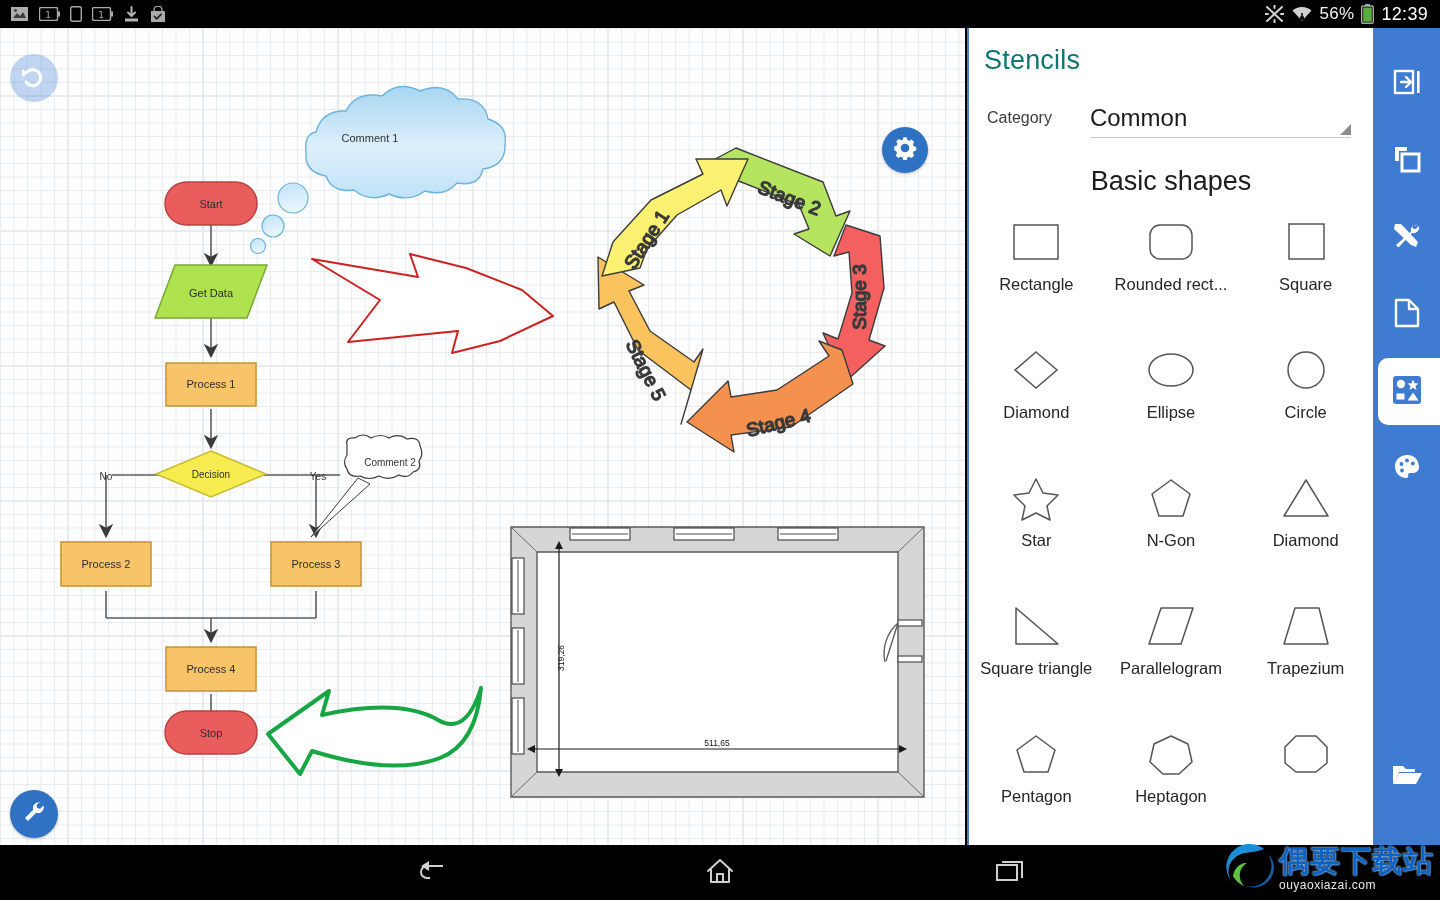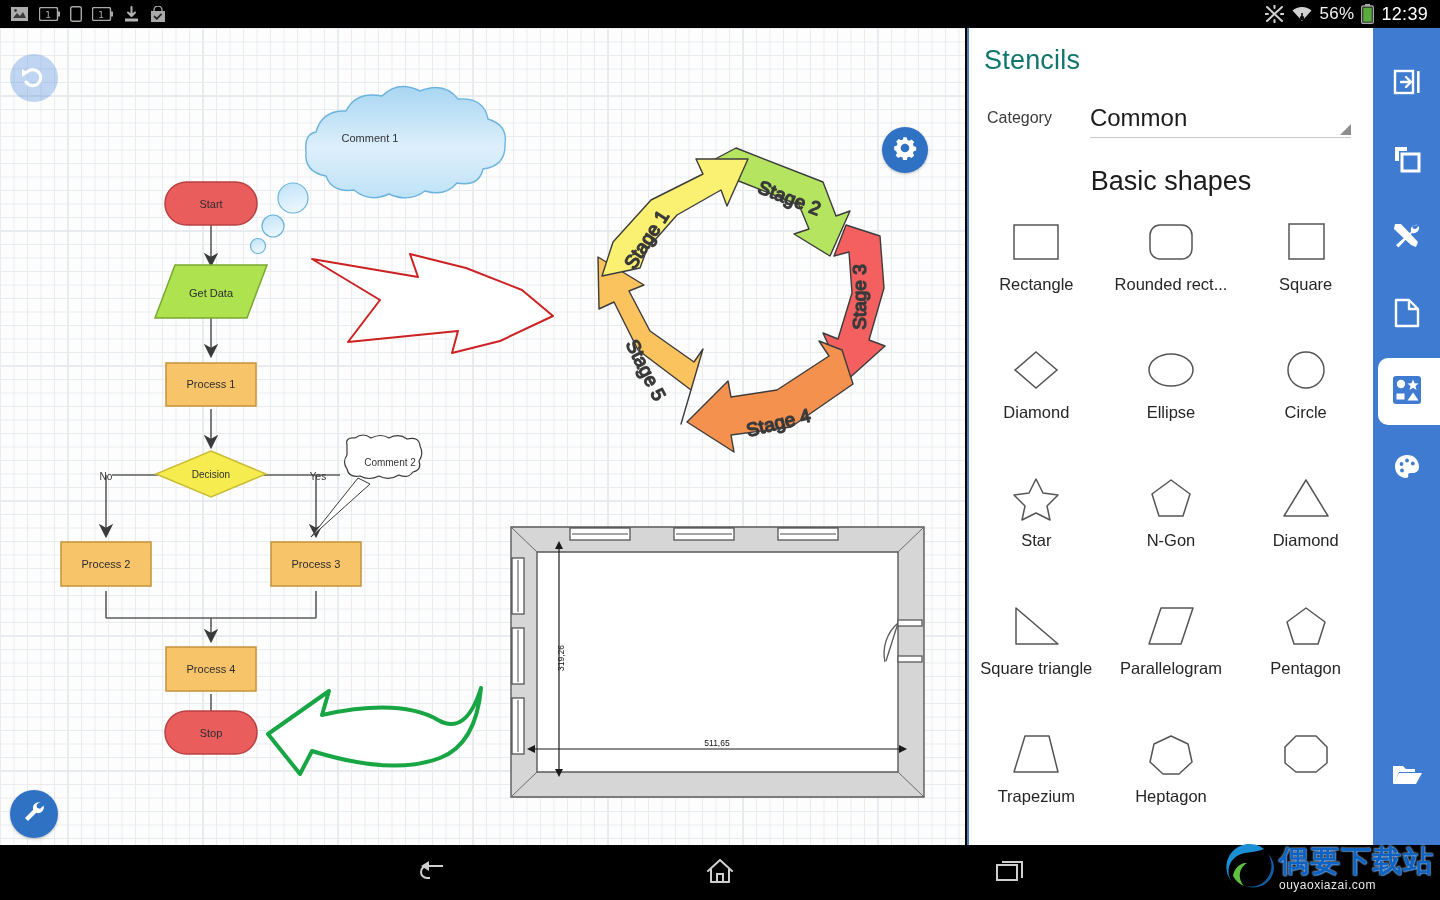--- a/index.html
+++ b/index.html
@@ -491,33 +491,33 @@
           <svg width="56" height="46" viewBox="0 0 56 46">
               <polygon points="18,5 50,5 38,41 6,41" fill="#fff" stroke="#555" stroke-width="1.5" stroke-linejoin="round"></polygon>
             </svg>
         </div>
         <div class="shape-label">Parallelogram</div>
       </div>
 
       <div class="shape-cell">
         <div class="shape-art">
           <svg width="56" height="46" viewBox="0 0 56 46">
+              <polygon points="17,5 41,5 50,41 6,41" fill="#fff" stroke="#555" stroke-width="1.5" stroke-linejoin="round"></polygon>
+            </svg>
+        </div>
+        <div class="shape-label">Trapezium</div>
+      </div>
+
+      <div class="shape-cell">
+        <div class="shape-art">
+          <svg width="56" height="46" viewBox="0 0 56 46">
               <polygon points="28,5 47,19 40,41 16,41 9,19" fill="#fff" stroke="#555" stroke-width="1.5" stroke-linejoin="round"></polygon>
             </svg>
         </div>
         <div class="shape-label">Pentagon</div>
-      </div>
-
-      <div class="shape-cell">
-        <div class="shape-art">
-          <svg width="56" height="46" viewBox="0 0 56 46">
-              <polygon points="17,5 41,5 50,41 6,41" fill="#fff" stroke="#555" stroke-width="1.5" stroke-linejoin="round"></polygon>
-            </svg>
-        </div>
-        <div class="shape-label">Trapezium</div>
       </div>
 
 
       <div class="shape-cell">
         <div class="shape-art">
           <svg width="56" height="46" viewBox="0 0 56 46">
               <polygon points="28,5 45,13 49,31 36,43 20,43 7,31 11,13" fill="#fff" stroke="#555" stroke-width="1.5" stroke-linejoin="round"></polygon>
             </svg>
         </div>
         <div class="shape-label">Heptagon</div>

